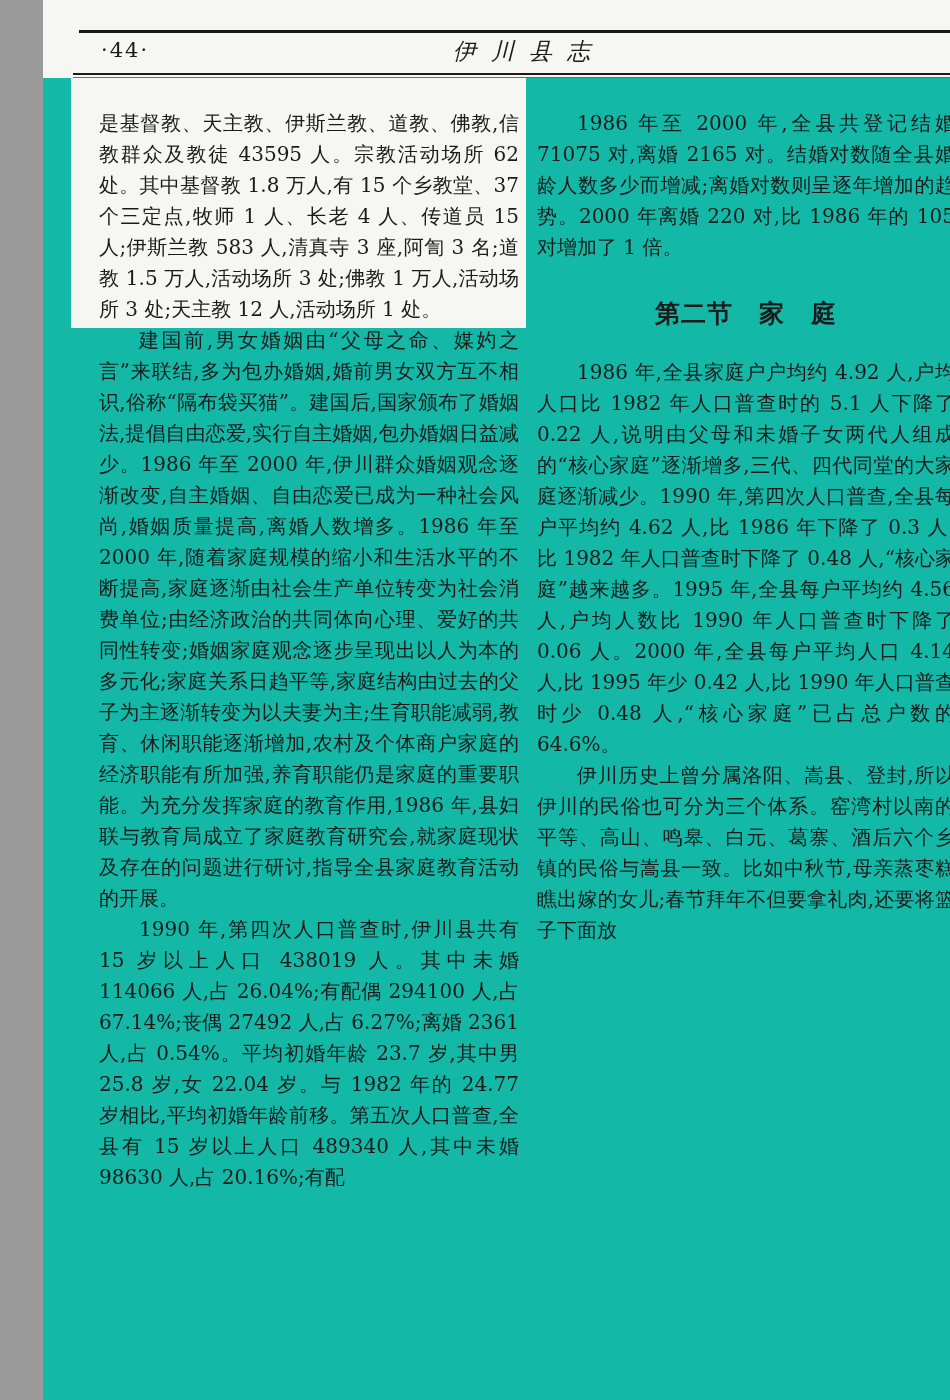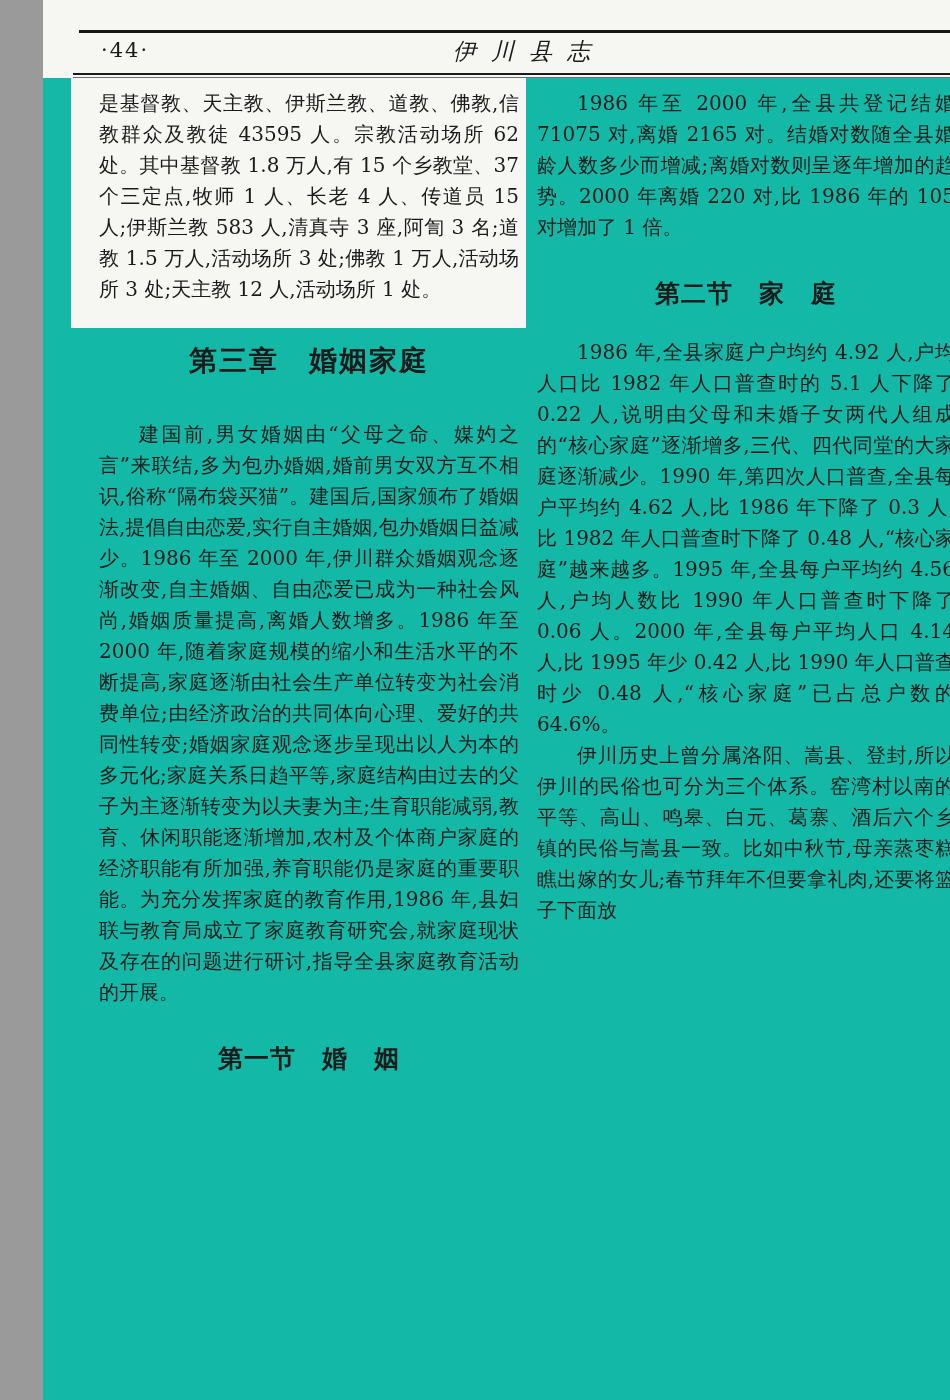--- a/index.html
+++ b/index.html
@@ -18,21 +18,21 @@
   .book-title{
     position:absolute;top:36px;left:0;right:0;
     text-align:center;font-size:23px;font-style:italic;
     letter-spacing:15px;padding-left:22px;
   }
   .header-rule{position:absolute;top:73px;left:30px;right:0;height:2px;background:#1a1a1a;}
   .header-rule2{position:absolute;top:77px;left:30px;right:0;height:1px;background:#6e6e6e;}
   .white-patch{position:absolute;top:78px;left:28px;width:455px;height:250px;background:#f6f6f3;}
 
   .col{
-    position:absolute;top:88px;width:420px;
+    position:absolute;top:108px;width:420px;
     font-size:20px;line-height:31px;
     text-align:justify;text-justify:inter-character;
   }
   .col-left{left:56px;}
   .col-right{left:494px;width:418px;}
 
   p{margin:0;}
   .indent{text-indent:2em;}
 
   h2.chapter{
@@ -60,23 +60,22 @@
   <span class="page-number">·44·</span>
   <div class="book-title">伊川县志</div>
 
   <div class="header-rule"></div>
   <div class="header-rule2"></div>
 
   <div class="white-patch"></div>
 
   <div class="col col-left">
     <p>是基督教、天主教、伊斯兰教、道教、佛教,信教群众及教徒 43595 人。宗教活动场所 62 处。其中基督教 1.8 万人,有 15 个乡教堂、37 个三定点,牧师 1 人、长老 4 人、传道员 15 人;伊斯兰教 583 人,清真寺 3 座,阿訇 3 名;道教 1.5 万人,活动场所 3 处;佛教 1 万人,活动场所 3 处;天主教 12 人,活动场所 1 处。</p>
-    <h2 class="chapter">第三章　婚姻家庭</h2>
     <p class="indent">建国前,男女婚姻由“父母之命、媒妁之言”来联结,多为包办婚姻,婚前男女双方互不相识,俗称“隔布袋买猫”。建国后,国家颁布了婚姻法,提倡自由恋爱,实行自主婚姻,包办婚姻日益减少。1986 年至 2000 年,伊川群众婚姻观念逐渐改变,自主婚姻、自由恋爱已成为一种社会风尚,婚姻质量提高,离婚人数增多。1986 年至 2000 年,随着家庭规模的缩小和生活水平的不断提高,家庭逐渐由社会生产单位转变为社会消费单位;由经济政治的共同体向心理、爱好的共同性转变;婚姻家庭观念逐步呈现出以人为本的多元化;家庭关系日趋平等,家庭结构由过去的父子为主逐渐转变为以夫妻为主;生育职能减弱,教育、休闲职能逐渐增加,农村及个体商户家庭的经济职能有所加强,养育职能仍是家庭的重要职能。为充分发挥家庭的教育作用,1986 年,县妇联与教育局成立了家庭教育研究会,就家庭现状及存在的问题进行研讨,指导全县家庭教育活动的开展。</p>
-    <h3 class="section">第一节　婚　姻</h3>
+    <p class="indent">1990 年,第四次人口普查时,伊川县共有 15 岁以上人口 438019 人。其中未婚 114066 人,占 26.04%;有配偶 294100 人,占 67.14%;丧偶 27492 人,占 6.27%;离婚 2361 人,占 0.54%。平均初婚年龄 23.7 岁,其中男 25.8 岁,女 22.04 岁。与 1982 年的 24.77 岁相比,平均初婚年龄前移。第五次人口普查,全县有 15 岁以上人口 489340 人,其中未婚 98630 人,占 20.16%;有配</p>
   </div>
 
   <div class="col col-right">
     <p class="indent">1986 年至 2000 年,全县共登记结婚 71075 对,离婚 2165 对。结婚对数随全县婚龄人数多少而增减;离婚对数则呈逐年增加的趋势。2000 年离婚 220 对,比 1986 年的 105 对增加了 1 倍。</p>
     <h3 class="section">第二节　家　庭</h3>
     <p class="indent">1986 年,全县家庭户户均约 4.92 人,户均人口比 1982 年人口普查时的 5.1 人下降了 0.22 人,说明由父母和未婚子女两代人组成的“核心家庭”逐渐增多,三代、四代同堂的大家庭逐渐减少。1990 年,第四次人口普查,全县每户平均约 4.62 人,比 1986 年下降了 0.3 人,比 1982 年人口普查时下降了 0.48 人,“核心家庭”越来越多。1995 年,全县每户平均约 4.56 人,户均人数比 1990 年人口普查时下降了 0.06 人。2000 年,全县每户平均人口 4.14 人,比 1995 年少 0.42 人,比 1990 年人口普查时少 0.48 人,“核心家庭”已占总户数的 64.6%。</p>
     <p class="indent">伊川历史上曾分属洛阳、嵩县、登封,所以伊川的民俗也可分为三个体系。窑湾村以南的平等、高山、鸣皋、白元、葛寨、酒后六个乡镇的民俗与嵩县一致。比如中秋节,母亲蒸枣糕瞧出嫁的女儿;春节拜年不但要拿礼肉,还要将篮子下面放</p>
   </div>
 
 </div>

